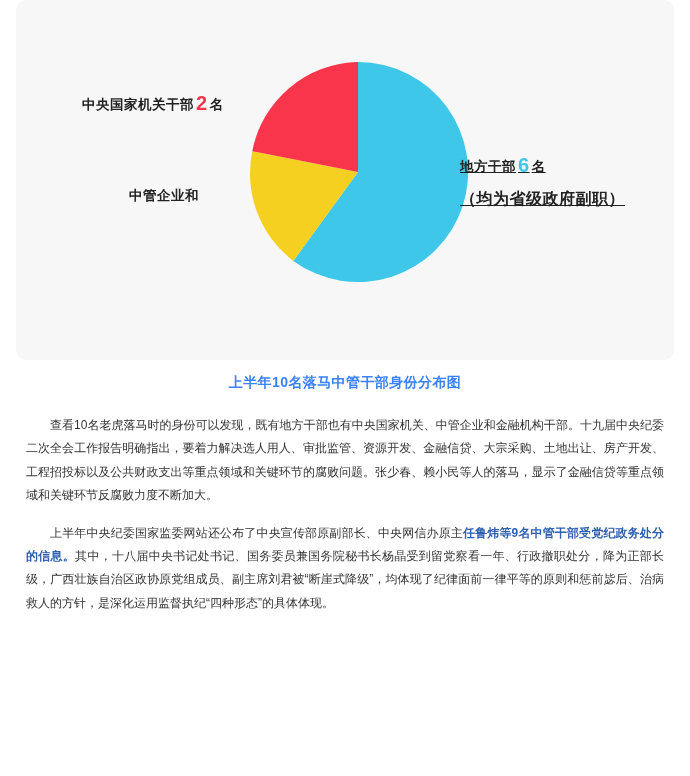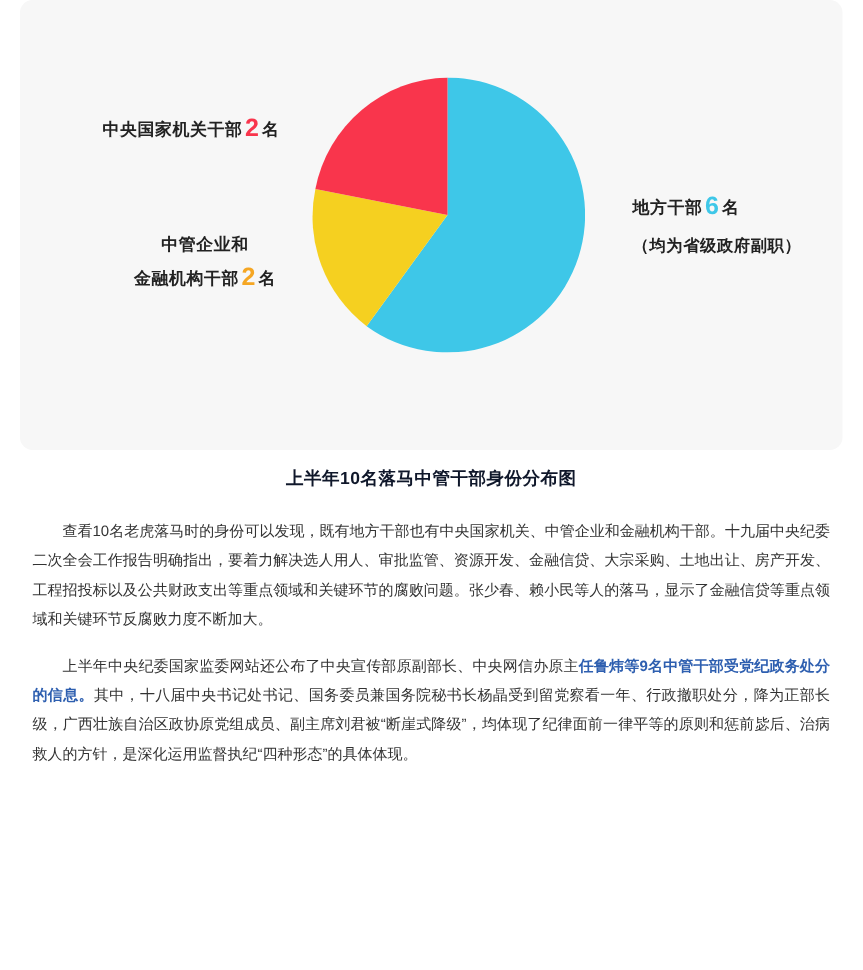--- a/index.html
+++ b/index.html
@@ -69,34 +69,35 @@
     text-align: center;
   }
   .lbl-soe {
     left: 64px;
     top: 186px;
     text-align: center;
     width: 168px;
   }
   .lbl-soe .line2 { display: block; }
   .lbl-local {
-    left: 490px;
+    left: 444px;
     top: 150px;
+    text-decoration: underline;
   }
   .lbl-local .sub {
     display: block;
-    font-size: 13px;
+    font-size: 16px;
     font-weight: bold;
     margin-top: 6px;
   }
 
   .chart-caption {
     margin: 14px 0 0 0;
     text-align: center;
-    color: #0f172a;
+    color: #3b82f6;
     font-size: 14px;
     font-weight: bold;
     letter-spacing: 0.4px;
   }
 
   
   .article {
     margin: 22px 26px 0 26px;
     font-size: 12px;
     line-height: 1.95;
@@ -130,21 +131,20 @@
           <path d="M110,110 L4.3,89.2 A110,110 0 0,1 110,0 Z" fill="#f9354c"></path>
         </svg>
       </div>
 
       <div class="lbl lbl-central">
         <span>中央国家机关干部</span><span class="num red">2</span><span>名</span>
       </div>
 
       <div class="lbl lbl-soe">
         <span>中管企业和</span>
-        <span class="line2"><span>金融机构干部</span><span class="num yellow">2</span><span>名</span></span>
       </div>
 
       <div class="lbl lbl-local">
         <span>地方干部</span><span class="num blue">6</span><span>名</span>
         <span class="sub">（均为省级政府副职）</span>
       </div>
 
     </div>
   </div>
 

